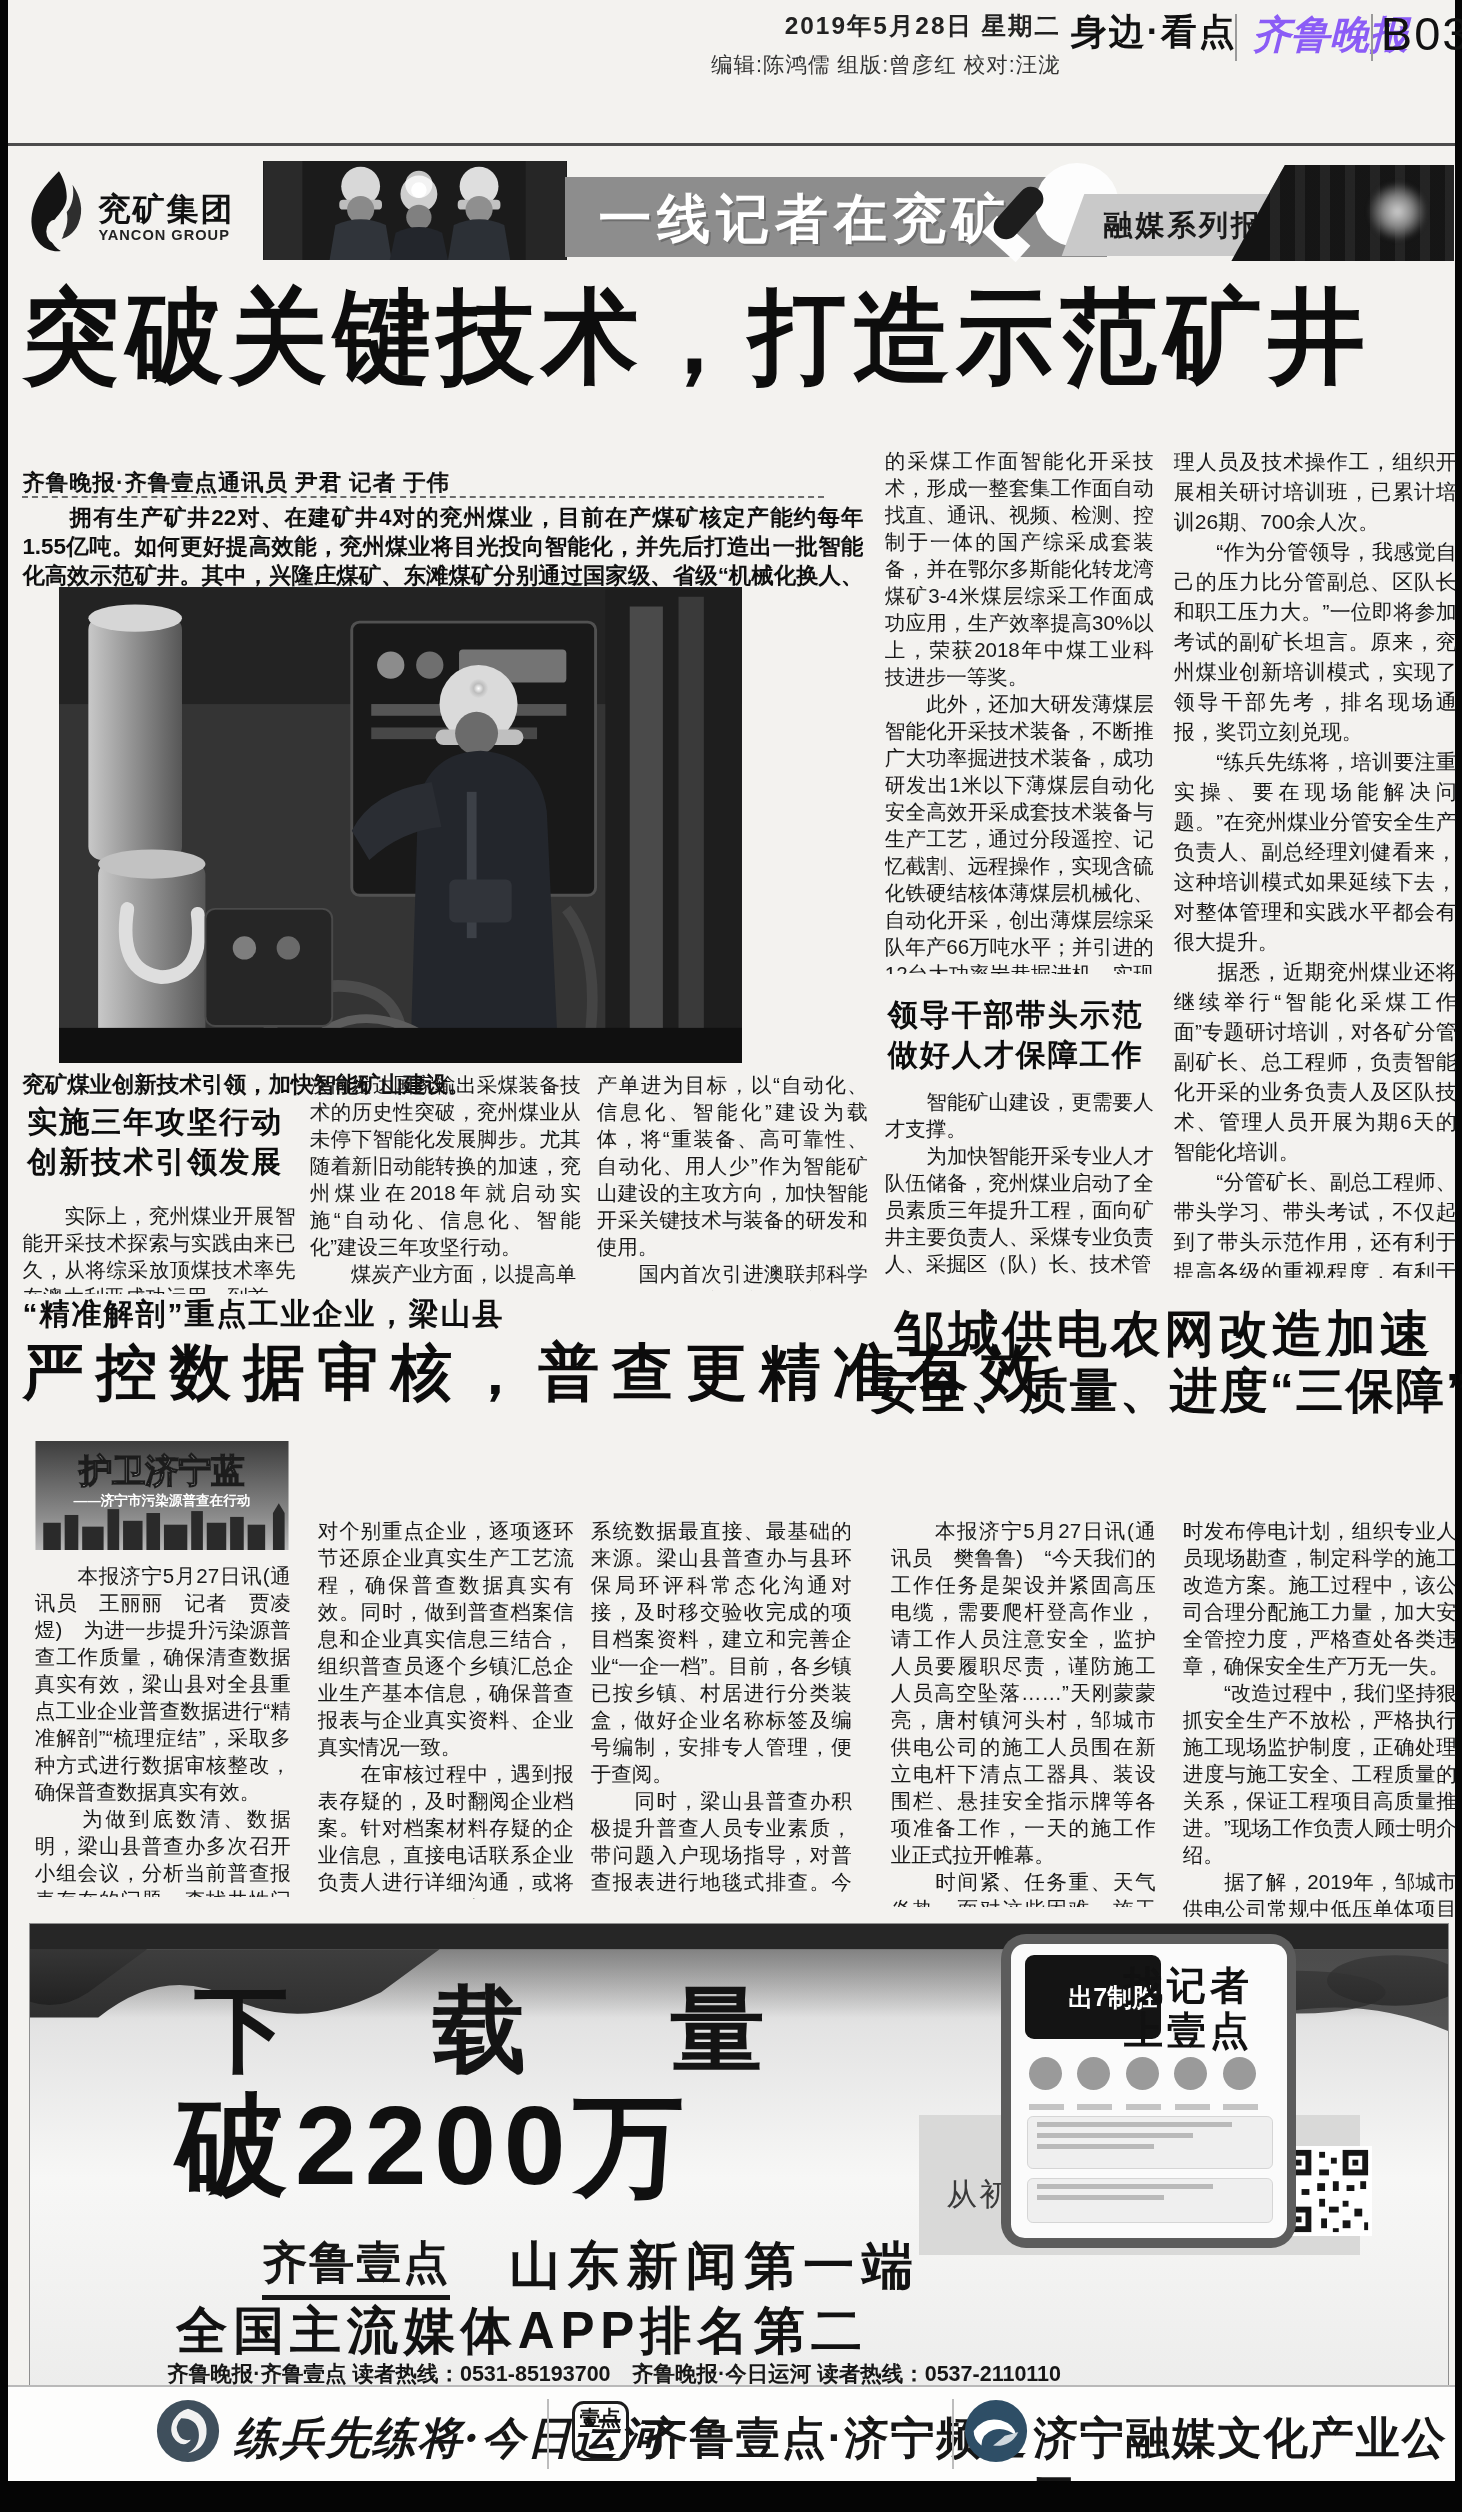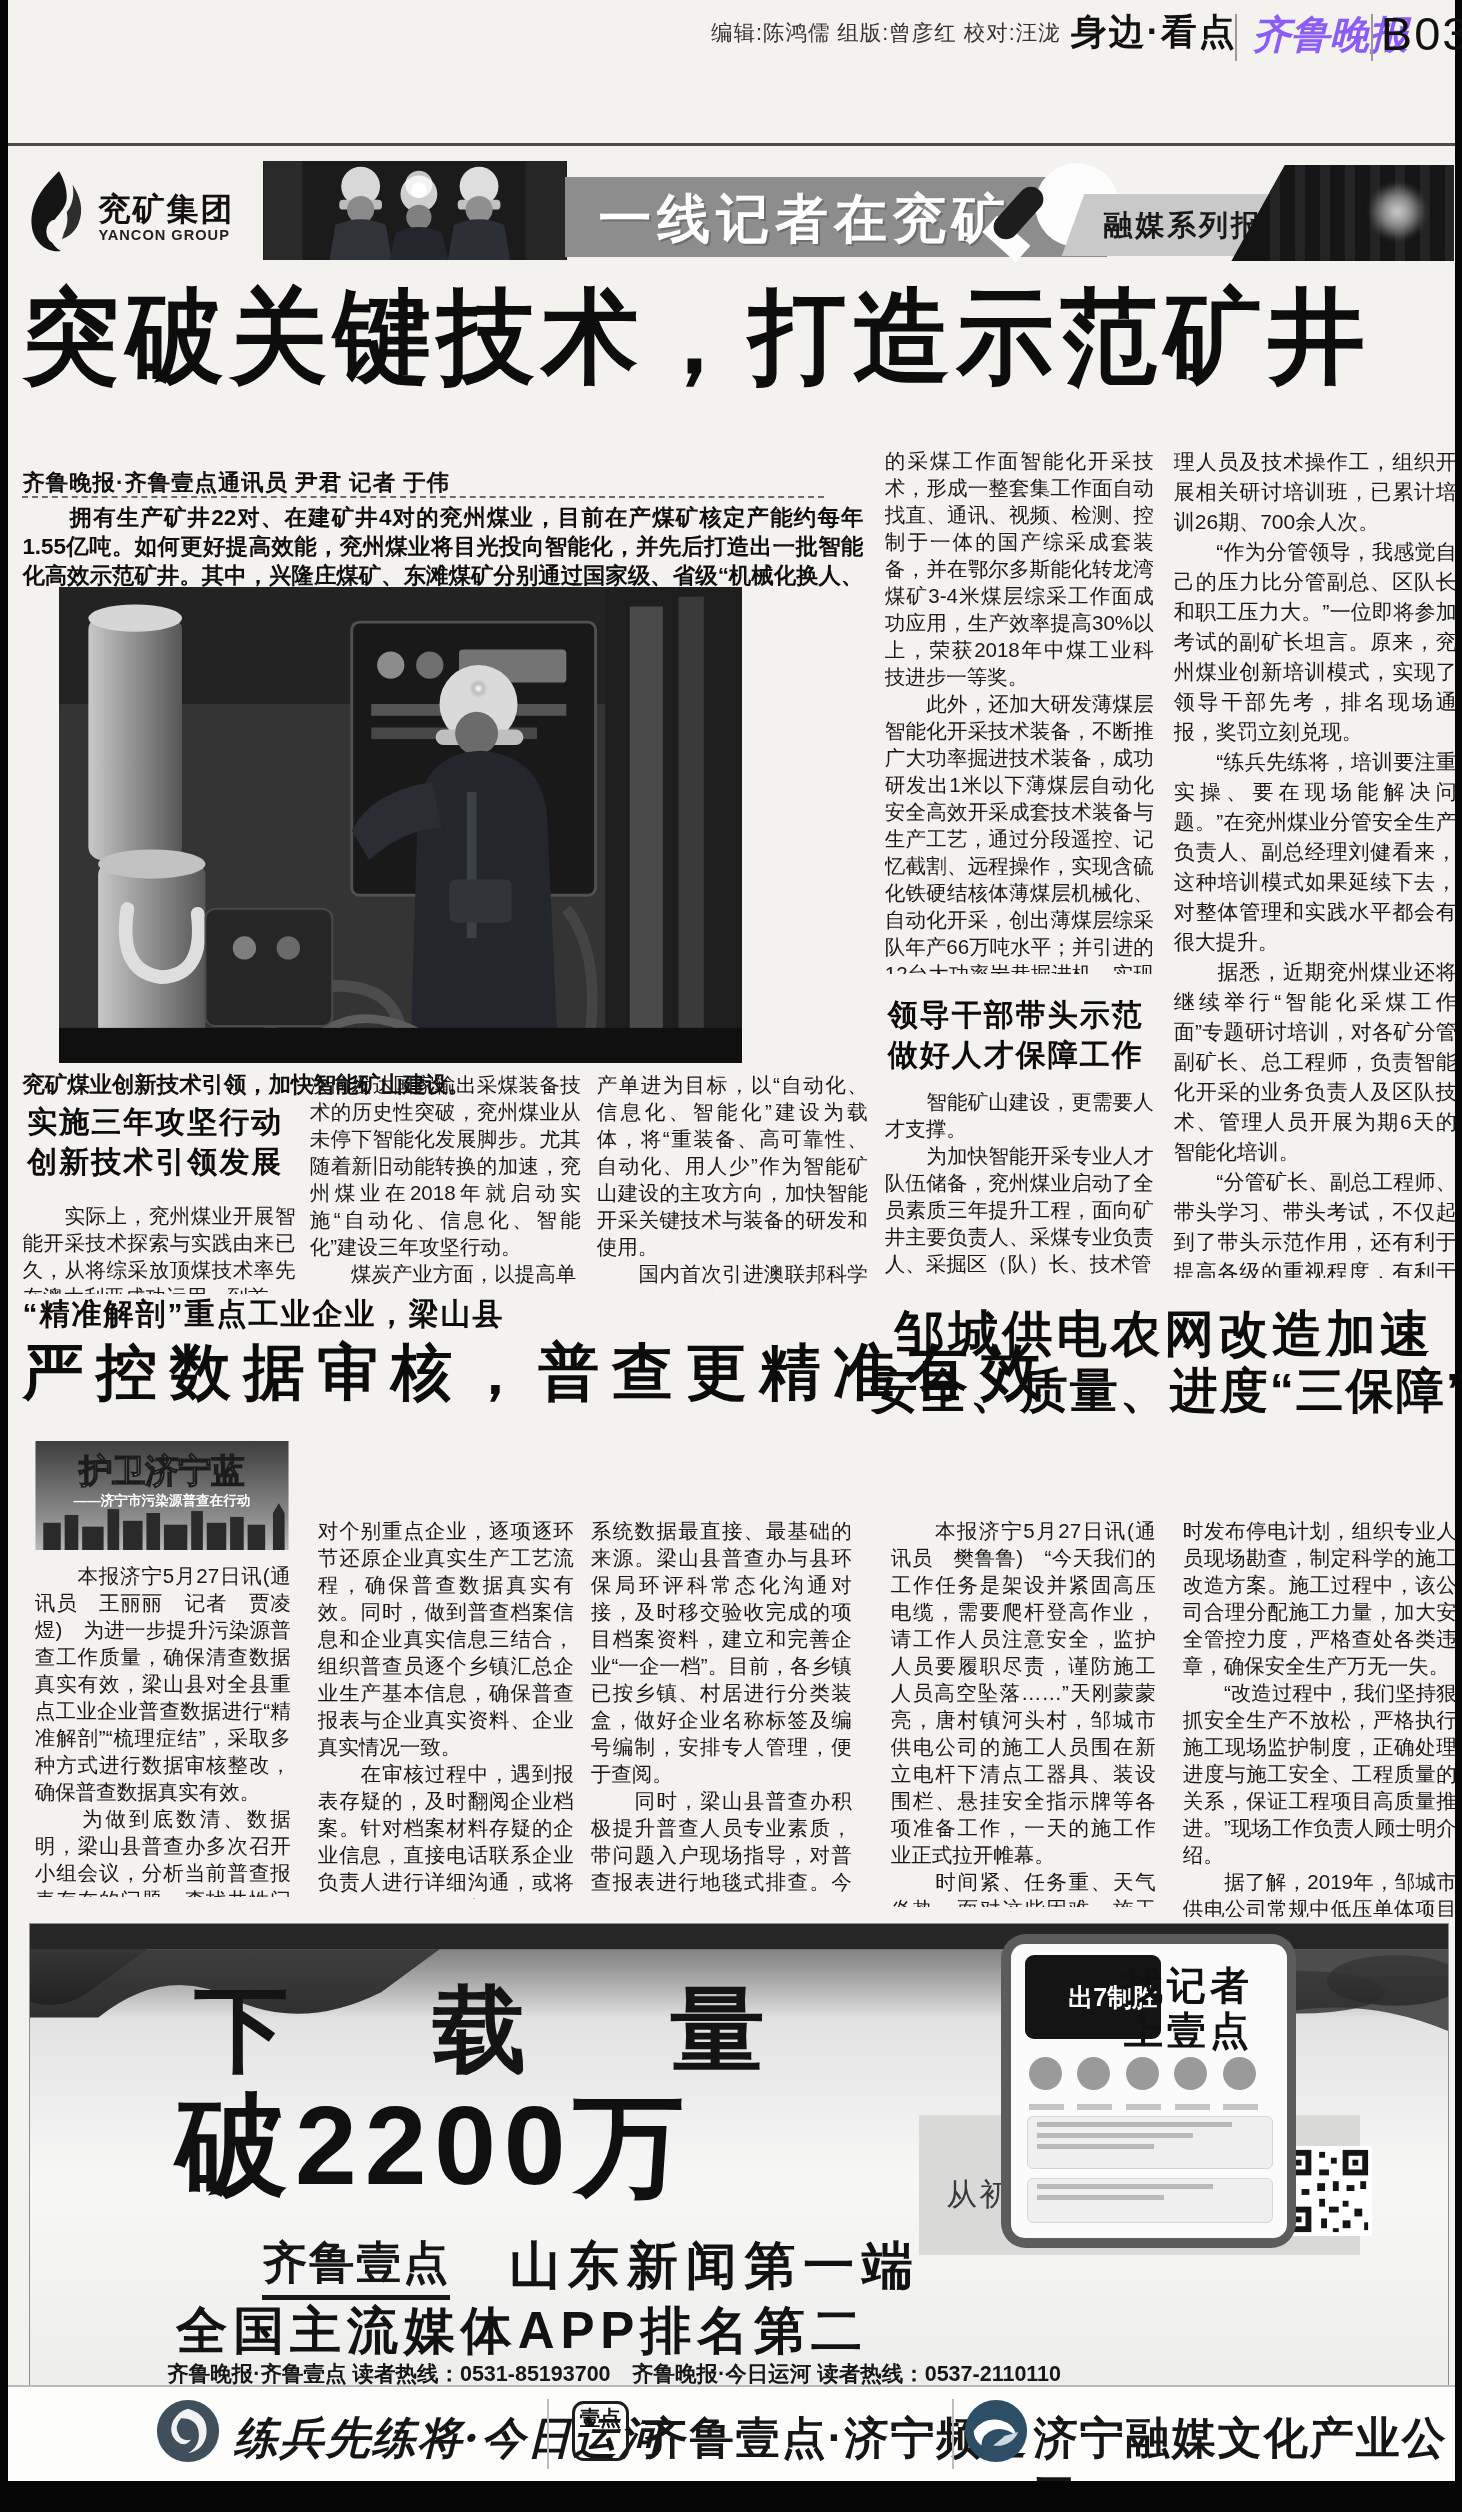--- a/index.html
+++ b/index.html
@@ -114,20 +114,21 @@
   .onepoint-box{top:13.7px;left:564px;width:57px;height:60px;border:3.9px solid #1d1d1d;border-radius:11.7px;
                 font-size:20.5px;font-weight:900;color:#101010;text-align:center;line-height:27px;box-sizing:border-box;}
   .bottomedge{top:2481px;left:0;width:1463px;height:31px;background:#050505;position:absolute;}
 </style>
 </head>
 <body>
 
 <div class="page">
 
   <div class="abs mast-meta">
+    <div class="mast-date">2019年5月28日  星期二</div>
     <div class="mast-staff">编辑:陈鸿儒  组版:曾彦红  校对:汪泷</div>
   </div>
   <div class="abs mast-section">身边·看点</div>
   <div class="abs mast-sep" style="left:1227px;"></div>
   <div class="abs mast-paper">齐鲁晚报</div>
   <div class="abs mast-sep" style="left:1363px;"></div>
   <div class="abs mast-pageno">B03</div>
   <div class="abs toprule"></div>
 
   <div class="abs banner">

